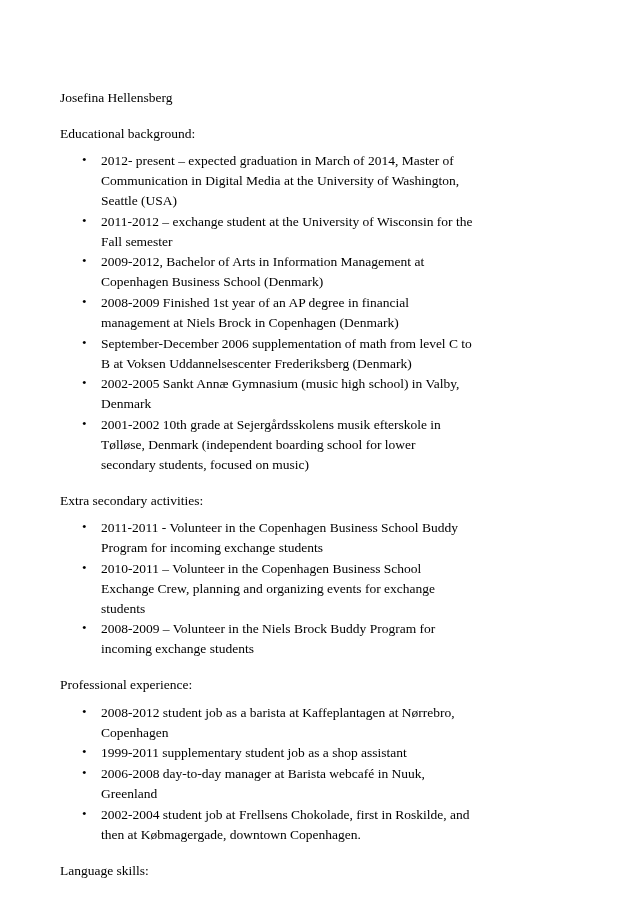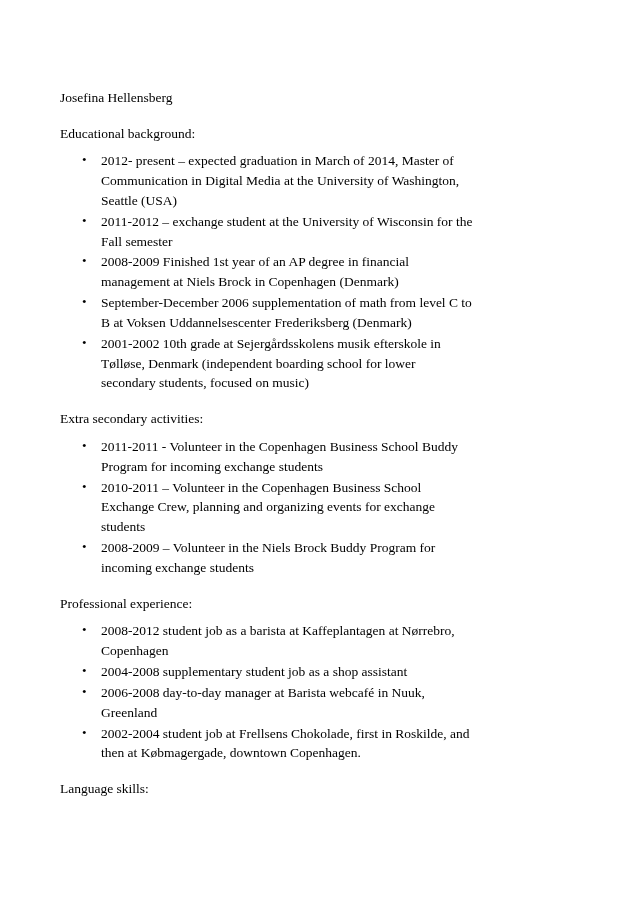--- a/index.html
+++ b/index.html
@@ -58,35 +58,37 @@
 <body>
 
 <div class="page">
 
   <p class="doc-name">Josefina Hellensberg</p>
 
   <p class="section-heading">Educational background:</p>
   <ul class="bullets">
     <li>2012- present – expected graduation in March of 2014, Master of Communication in Digital Media at the University of Washington, Seattle (USA)</li>
     <li>2011-2012 – exchange student at the University of Wisconsin for the Fall semester</li>
+    <li>2009-2012, Bachelor of Arts in Information Management at Copenhagen Business School (Denmark)</li>
     <li>2008-2009 Finished 1st year of an AP degree in financial management at Niels Brock in Copenhagen (Denmark)</li>
     <li>September-December 2006 supplementation of math from level C to B at Voksen Uddannelsescenter Frederiksberg (Denmark)</li>
+    <li>2002-2005 Sankt Annæ Gymnasium (music high school) in Valby, Denmark</li>
     <li>2001-2002 10th grade at Sejergårdsskolens musik efterskole in Tølløse, Denmark (independent boarding school for lower secondary students, focused on music)</li>
   </ul>
 
   <p class="section-heading">Extra secondary activities:</p>
   <ul class="bullets">
     <li>2011-2011 - Volunteer in the Copenhagen Business School Buddy Program for incoming exchange students</li>
     <li>2010-2011 – Volunteer in the Copenhagen Business School Exchange Crew, planning and organizing events for exchange students</li>
     <li>2008-2009 – Volunteer in the Niels Brock Buddy Program for incoming exchange students</li>
   </ul>
 
   <p class="section-heading">Professional experience:</p>
   <ul class="bullets">
     <li>2008-2012 student job as a barista at Kaffeplantagen at Nørrebro, Copenhagen</li>
-    <li>2004-2008 supplementary student job as a shop assistant</li>
+    <li>1999-2011 supplementary student job as a shop assistant</li>
     <li>2006-2008 day-to-day manager at Barista webcafé in Nuuk, Greenland</li>
     <li>2002-2004 student job at Frellsens Chokolade, first in Roskilde, and then at Købmagergade, downtown Copenhagen.</li>
   </ul>
 
   <p class="section-heading">Language skills:</p>
 
 </div>
 
 </body></html>

